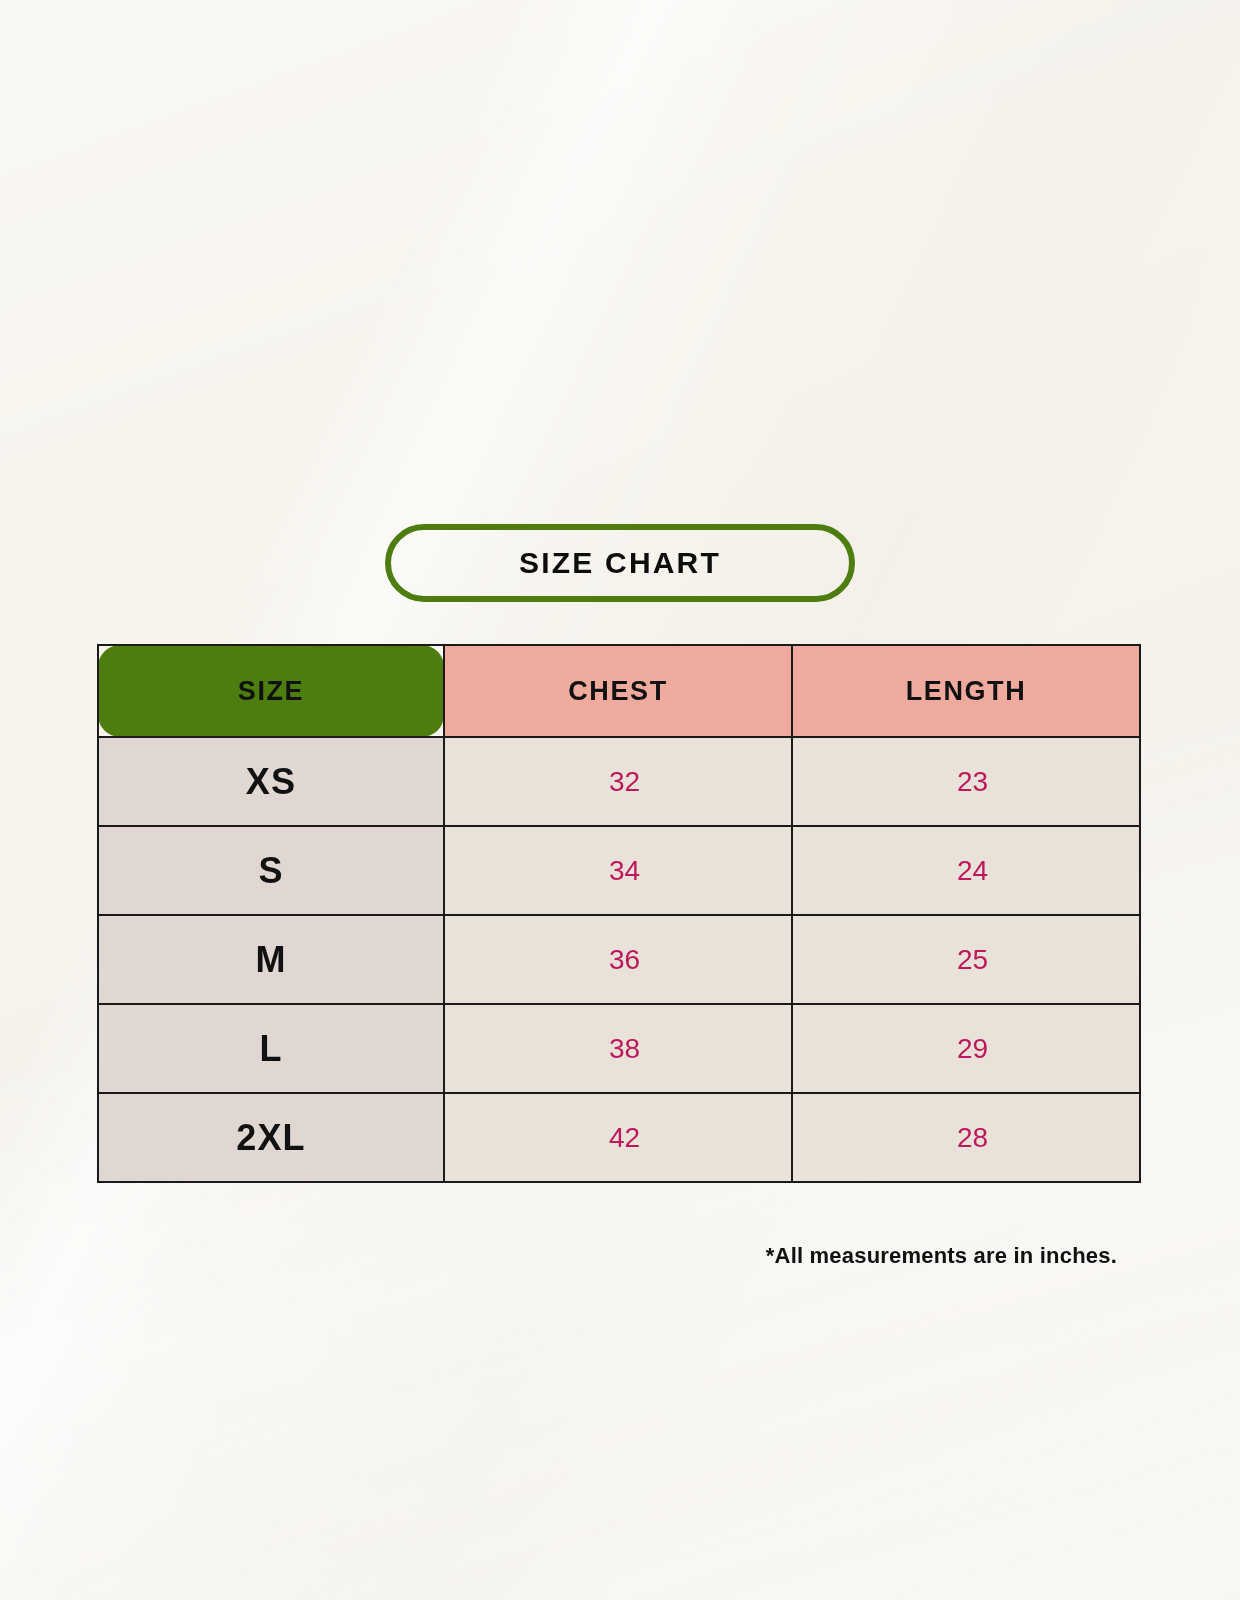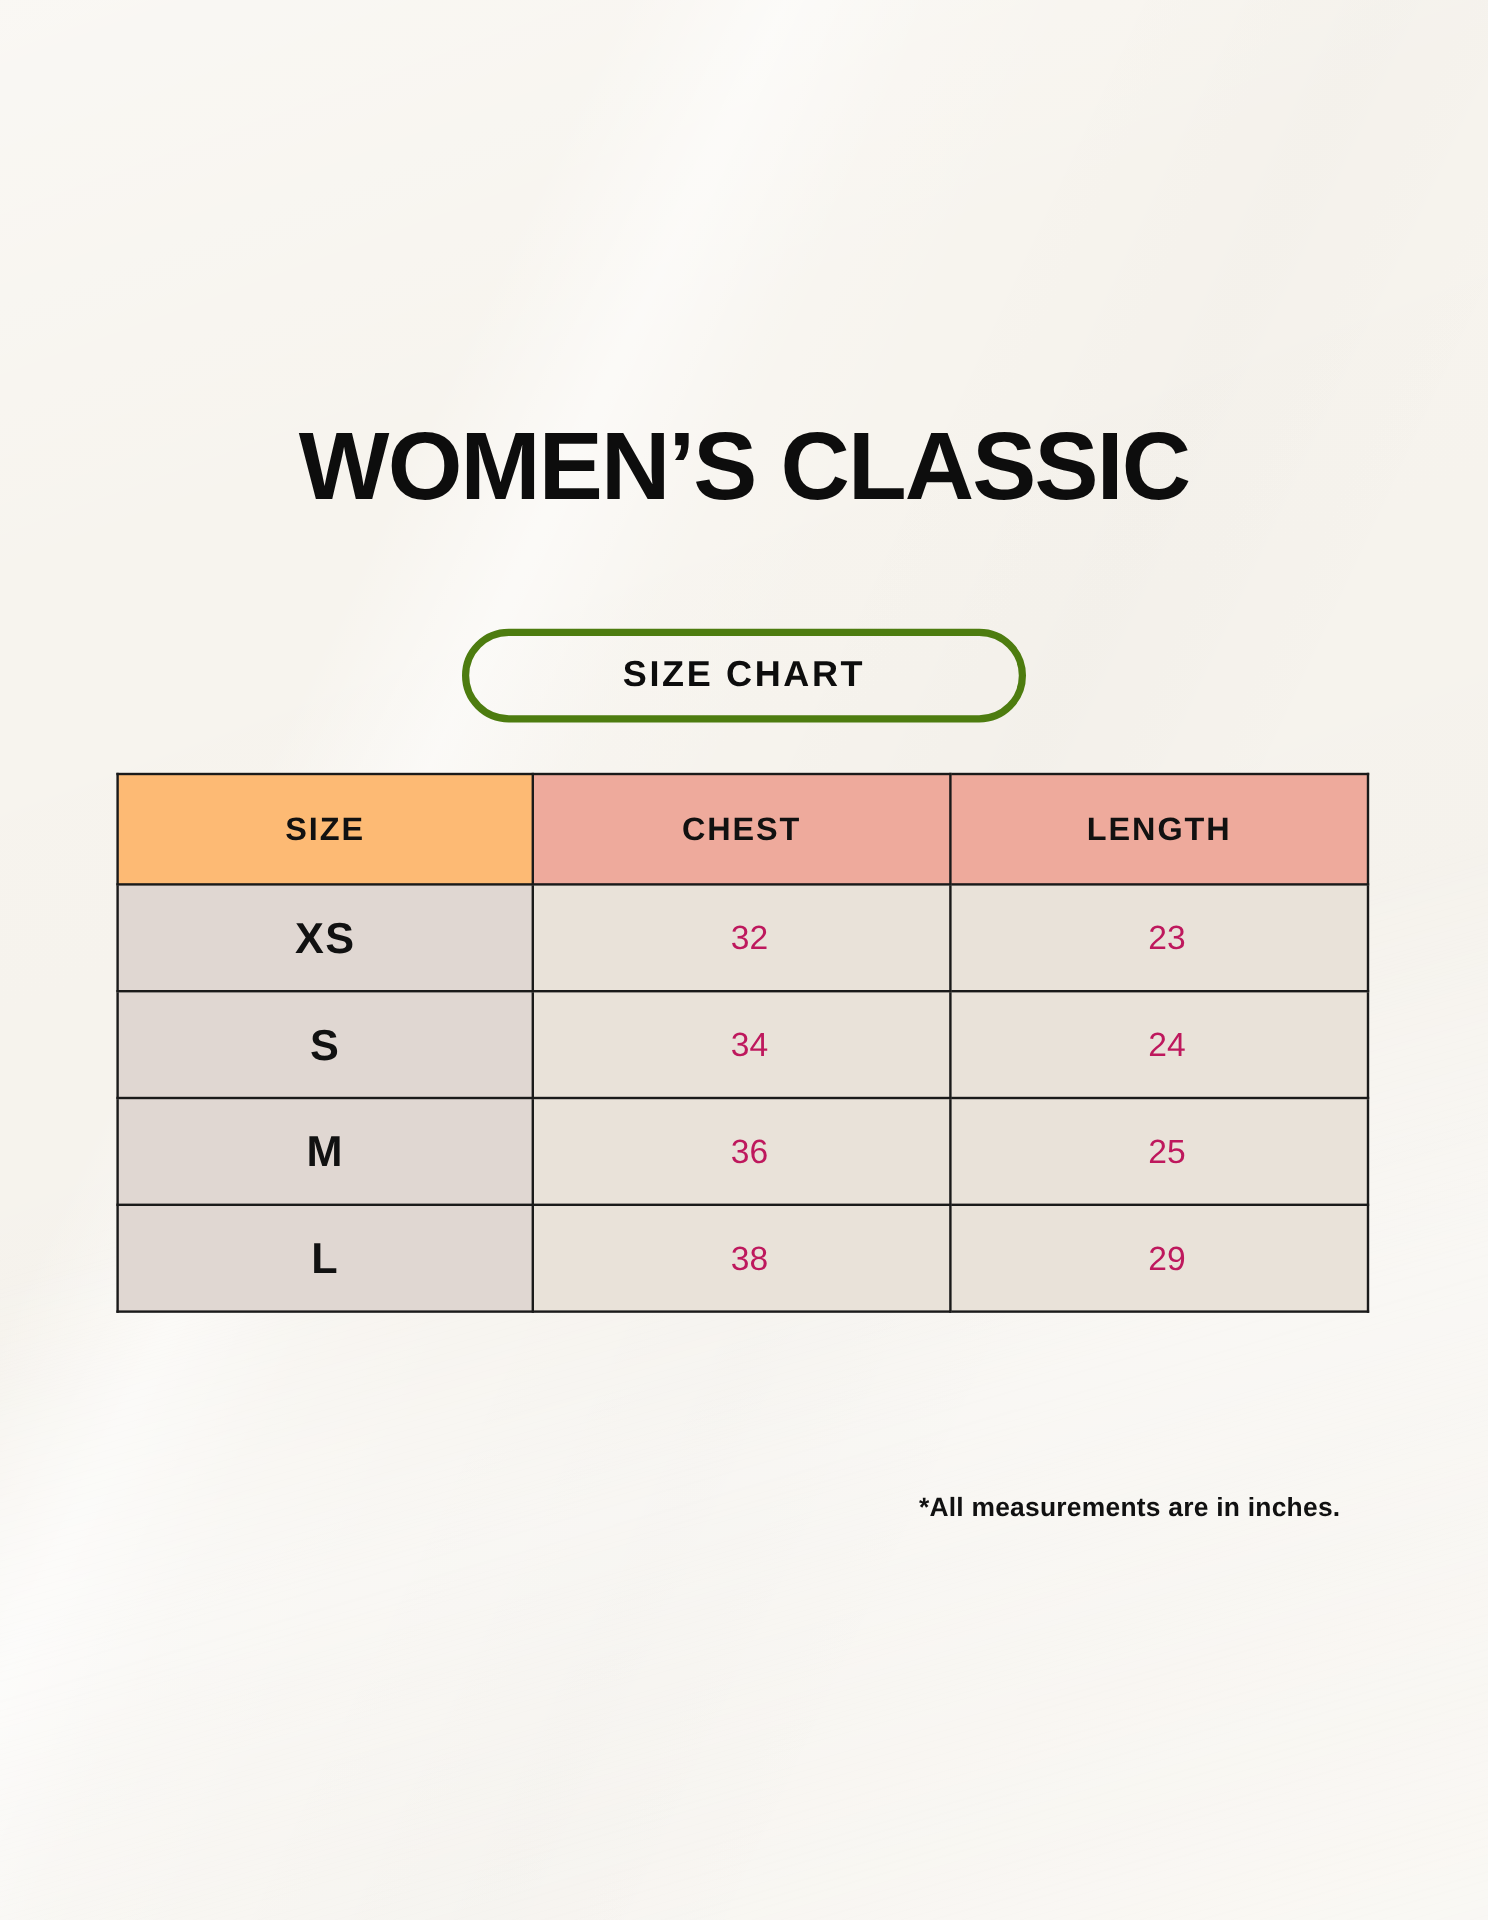--- a/index.html
+++ b/index.html
@@ -117,22 +117,23 @@
     vertical-align: middle;
   }
   thead th {
     height: 88px;
     font-size: 27px;
     font-weight: 700;
     letter-spacing: 1.6px;
     color: #111;
   }
   th.size-head {
-    background: #fdba74;
+    background: #4d7c0f;
     width: 342px;
+    border-radius: 22px;
   }
   th.measure-head {
     background: #eeaa9c;
   }
   td.size-cell {
     background: #e0d7d2;
     height: 85px;
     font-size: 36px;
     font-weight: 700;
     letter-spacing: 1.2px;
@@ -159,21 +160,20 @@
 </style>
 </head>
 <body>
 
 <div class="page">
 
   <div class="sheen"></div>
   <div class="sheen2"></div>
 
   <h1 class="title">
-    <span>WOMEN’S CLASSIC</span>
   </h1>
 
   <div class="pill">
     <span>SIZE CHART</span>
   </div>
 
   <div class="table-wrap">
     <table>
       <thead>
         <tr>
@@ -196,19 +196,24 @@
         <tr>
           <td class="size-cell">M</td>
           <td class="val-cell">36</td>
           <td class="val-cell">25</td>
         </tr>
         <tr>
           <td class="size-cell">L</td>
           <td class="val-cell">38</td>
           <td class="val-cell">29</td>
         </tr>
+        <tr>
+          <td class="size-cell">2XL</td>
+          <td class="val-cell">42</td>
+          <td class="val-cell">28</td>
+        </tr>
       </tbody>
     </table>
   </div>
 
   <div class="footnote">*All measurements are in inches.</div>
 
 </div>
 
 </body></html>

